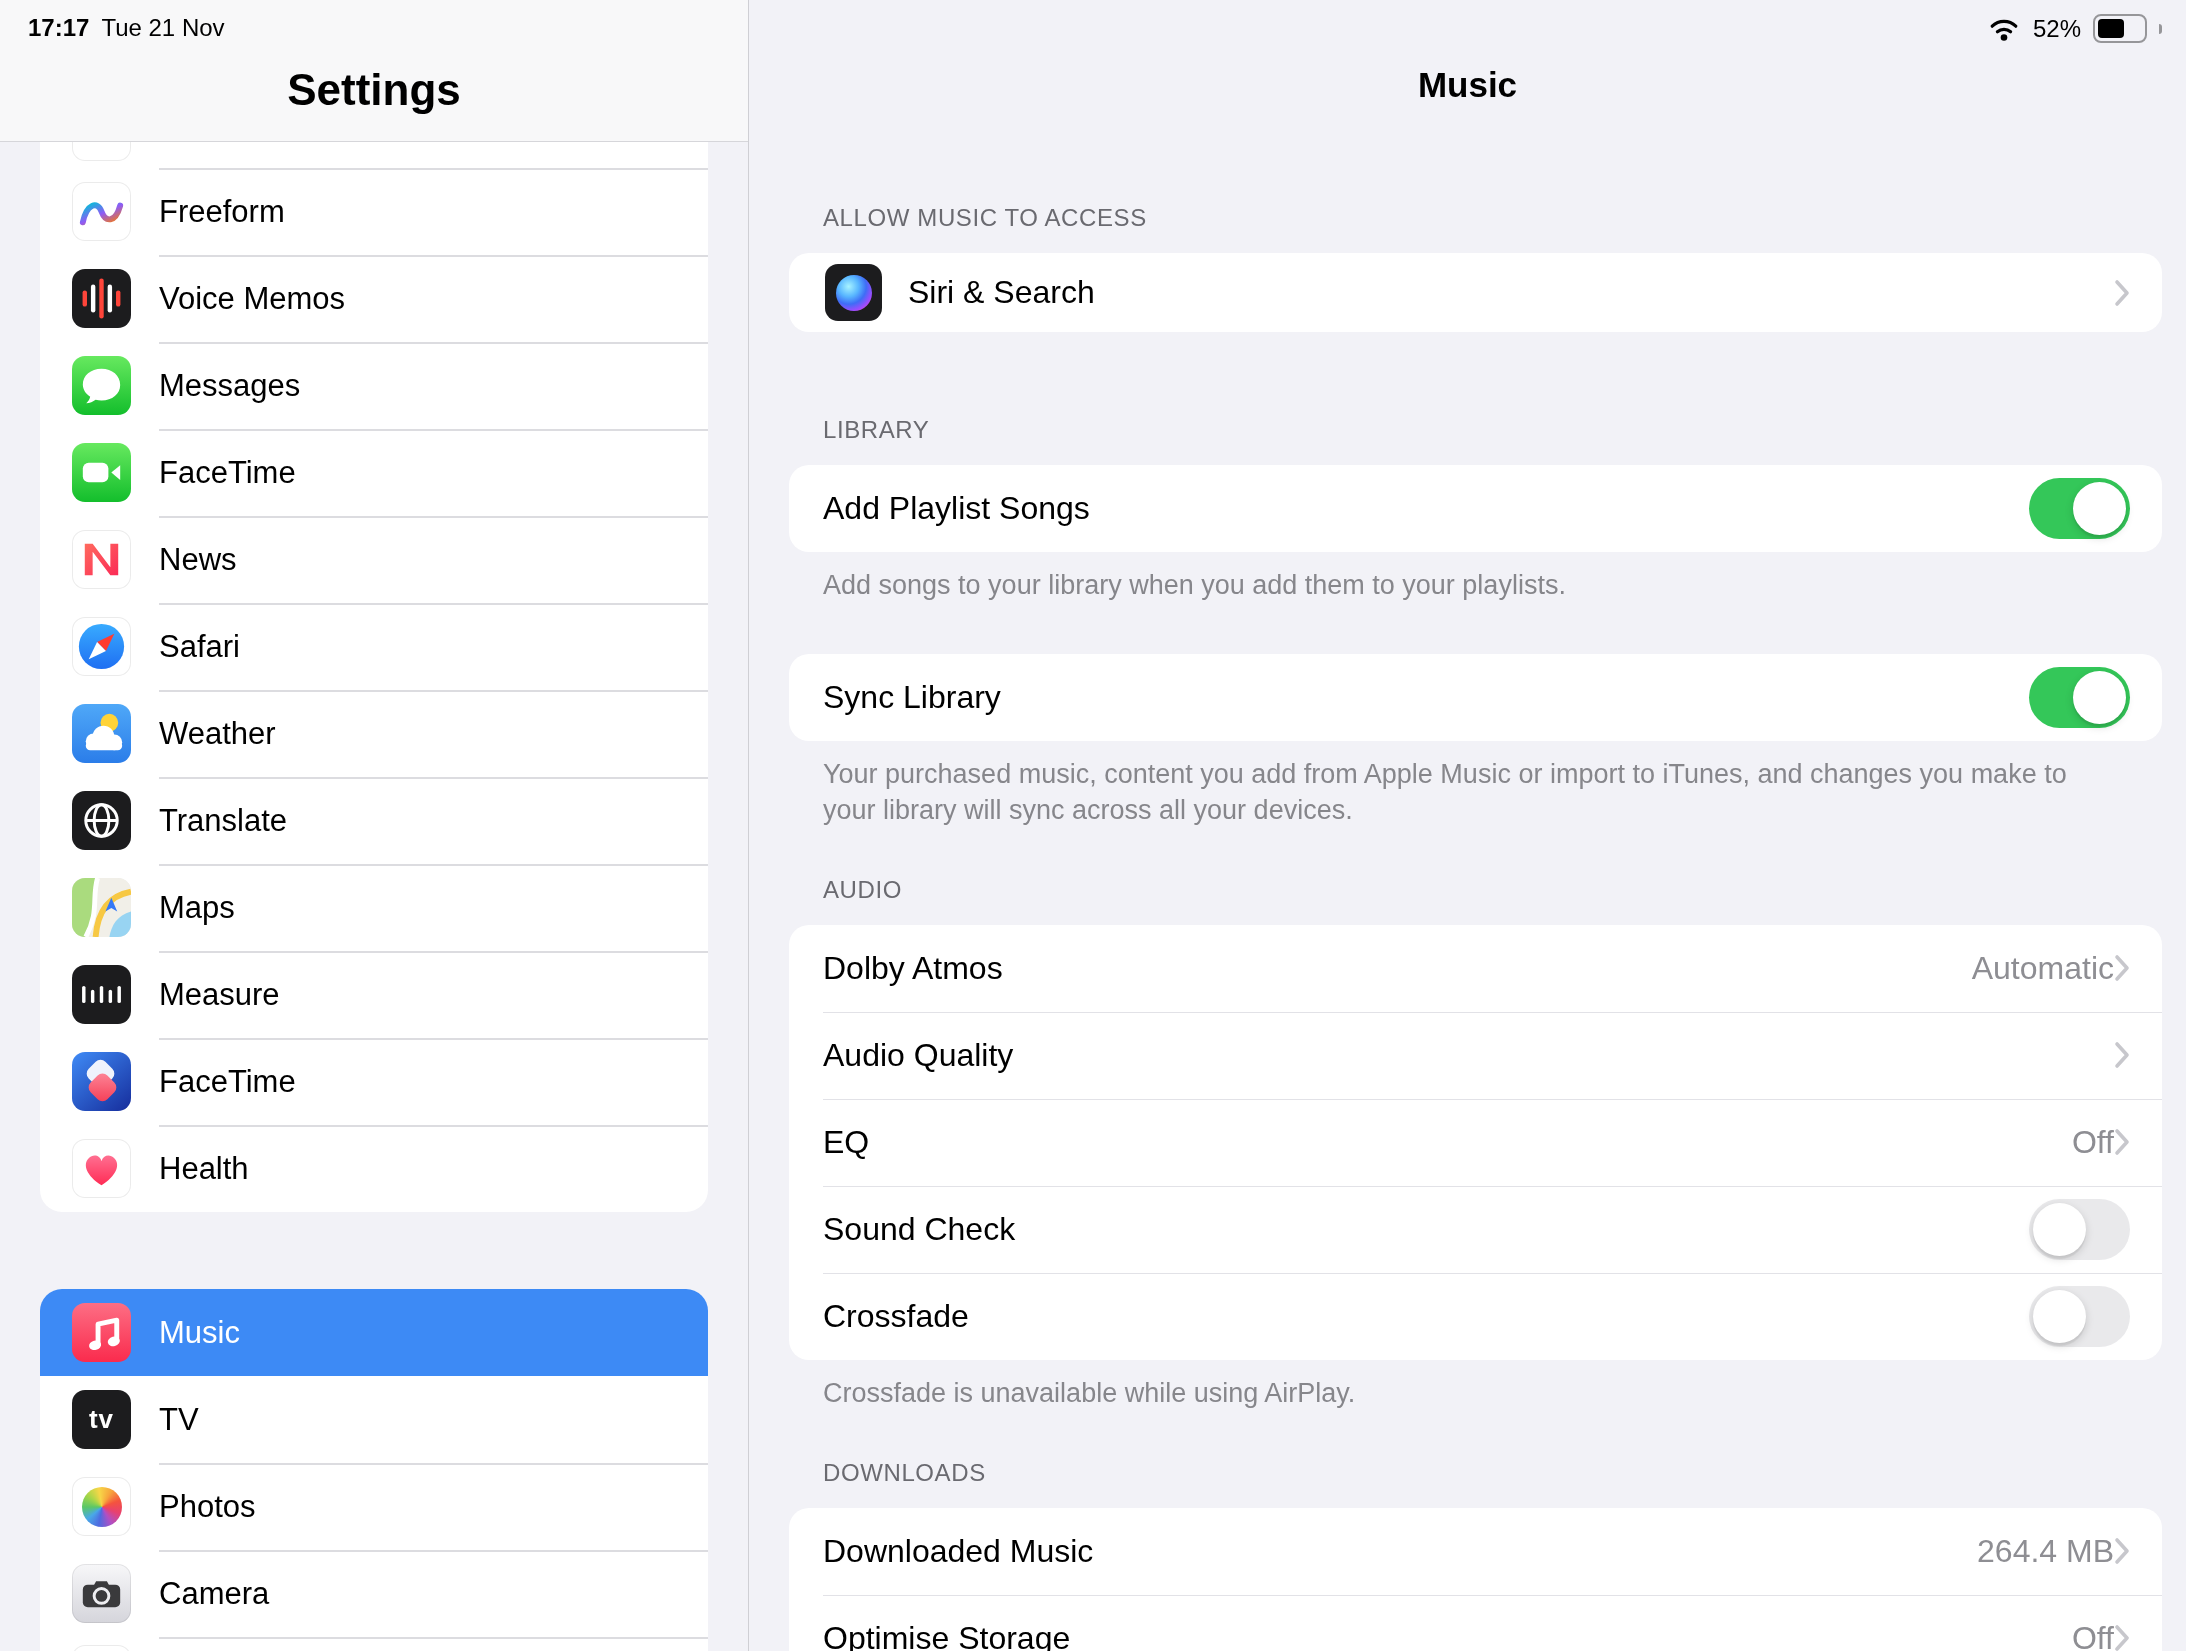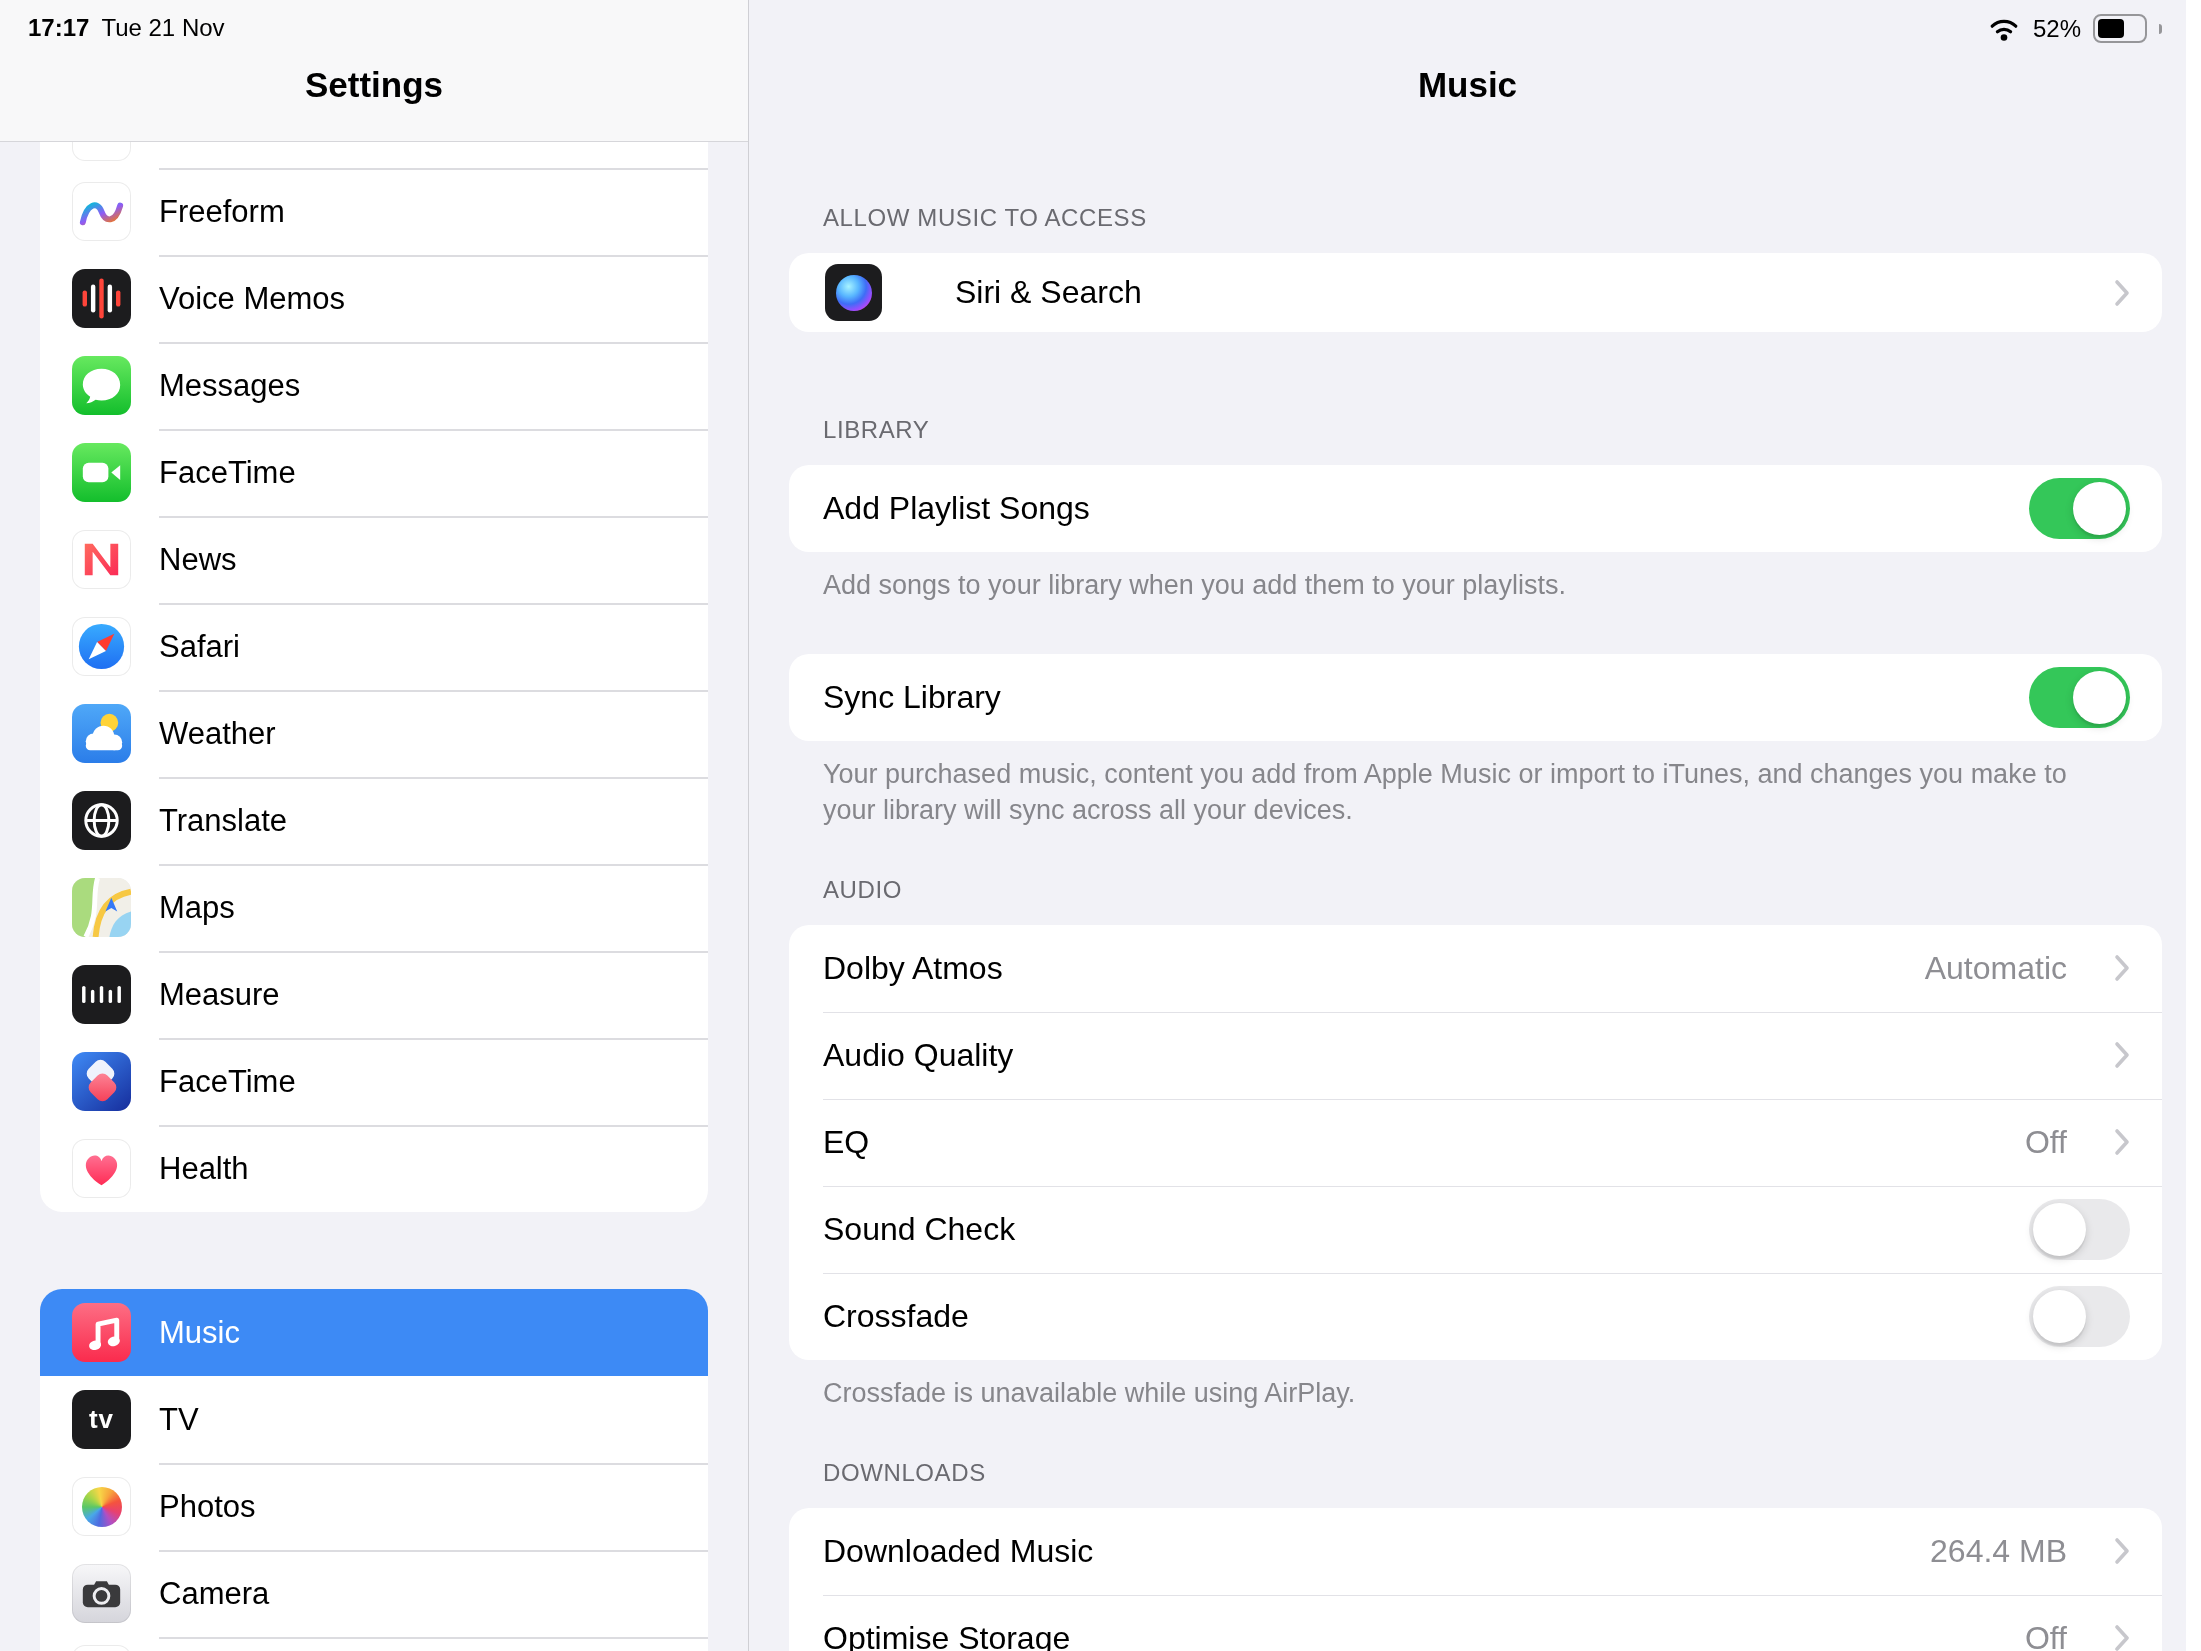--- a/index.html
+++ b/index.html
@@ -5,21 +5,21 @@
   html,body{margin:0;padding:0;}
   body{font-family:"Liberation Sans","DejaVu Sans",sans-serif;-webkit-font-smoothing:antialiased;}
   .app{position:relative;width:2186px;height:1651px;background:#701a75;display:flex;overflow:hidden;color:#000;}
 
   
   .sidebar{width:748px;flex:none;background:#F2F2F7;border-right:1px solid #CFCFD4;display:flex;flex-direction:column;}
   .sidebar-header{position:relative;height:141px;flex:none;background:#F8F8F9;border-bottom:1px solid #D6D6DA;}
   .status-left{position:absolute;top:14px;left:28px;font-size:24px;}
   .status-left .time{font-weight:700;}
   .status-left .date{font-weight:400;margin-left:12px;}
-  .sidebar-title{position:absolute;top:65px;left:0;width:100%;text-align:center;font-size:35px;font-weight:700;margin:0;}
+  .sidebar-title{position:absolute;top:65px;left:0;width:100%;text-align:center;font-size:44px;font-weight:700;margin:0;}
   .sidebar-list{flex:1;overflow:hidden;padding:0 40px;}
   .group{background:#fff;border-radius:22px;overflow:hidden;}
   .group.group-top{border-top-left-radius:0;border-top-right-radius:0;}
   .group.group-bottom{margin-top:77px;}
   .row{position:relative;display:flex;align-items:center;height:87px;padding-left:32px;}
   .row .label{font-size:31px;margin-left:28px;white-space:nowrap;}
   .row:not(:first-child)::before{content:"";position:absolute;left:119px;right:0;top:0;height:1.5px;background:#DCDCE0;}
   .row.selected{background:#3D8AF5;}
   .row.selected .label{color:#fff;}
   .row.selected::before{display:none;}
@@ -48,21 +48,21 @@
   
   .main{flex:1;position:relative;background:#F2F2F7;}
   .status-right{position:absolute;top:14px;right:24px;display:flex;align-items:center;gap:12px;font-size:24px;font-weight:500;}
   .batt{width:50px;height:25px;border:2px solid rgba(0,0,0,0.38);border-radius:8px;position:relative;display:inline-block;}
   .batt-fill{position:absolute;left:3px;top:3px;bottom:3px;width:52%;background:#000;border-radius:4px;}
   .batt-nub{width:3px;height:10px;background:rgba(0,0,0,0.38);border-radius:0 3px 3px 0;}
   .main-title{position:absolute;top:65px;left:0;right:0;text-align:center;font-size:35px;font-weight:700;margin:0;}
   .content{padding:203px 24px 0 40px;}
   .section-header{font-size:24px;color:#6A6A70;letter-spacing:0.6px;margin:0 0 20px 34px;line-height:30px;}
   .card{background:#fff;border-radius:20px;overflow:hidden;}
-  .trow{position:relative;display:flex;align-items:center;height:87px;padding:0 32px 0 34px;gap:47px;}
+  .trow{position:relative;display:flex;align-items:center;height:87px;padding:0 32px 0 34px;}
   .trow.tall{height:79px;padding-left:36px;}
   .trow:not(:first-child)::before{content:"";position:absolute;left:34px;right:0;top:0;height:1.5px;background:#E2E2E7;}
   .tlabel{font-size:32px;}
   .trow .icon.small{width:57px;height:57px;border-radius:13px;margin-right:26px;}
   .spacer{flex:1;}
   .detail{font-size:32px;color:#8E8E93;margin-right:0;}
   .chevron{flex:none;}
   .footer{font-size:27px;color:#86868B;line-height:1.33;margin:16px 44px 0 34px;}
   .s1{margin-top:83px;}
   .s2{margin-top:50px;}

